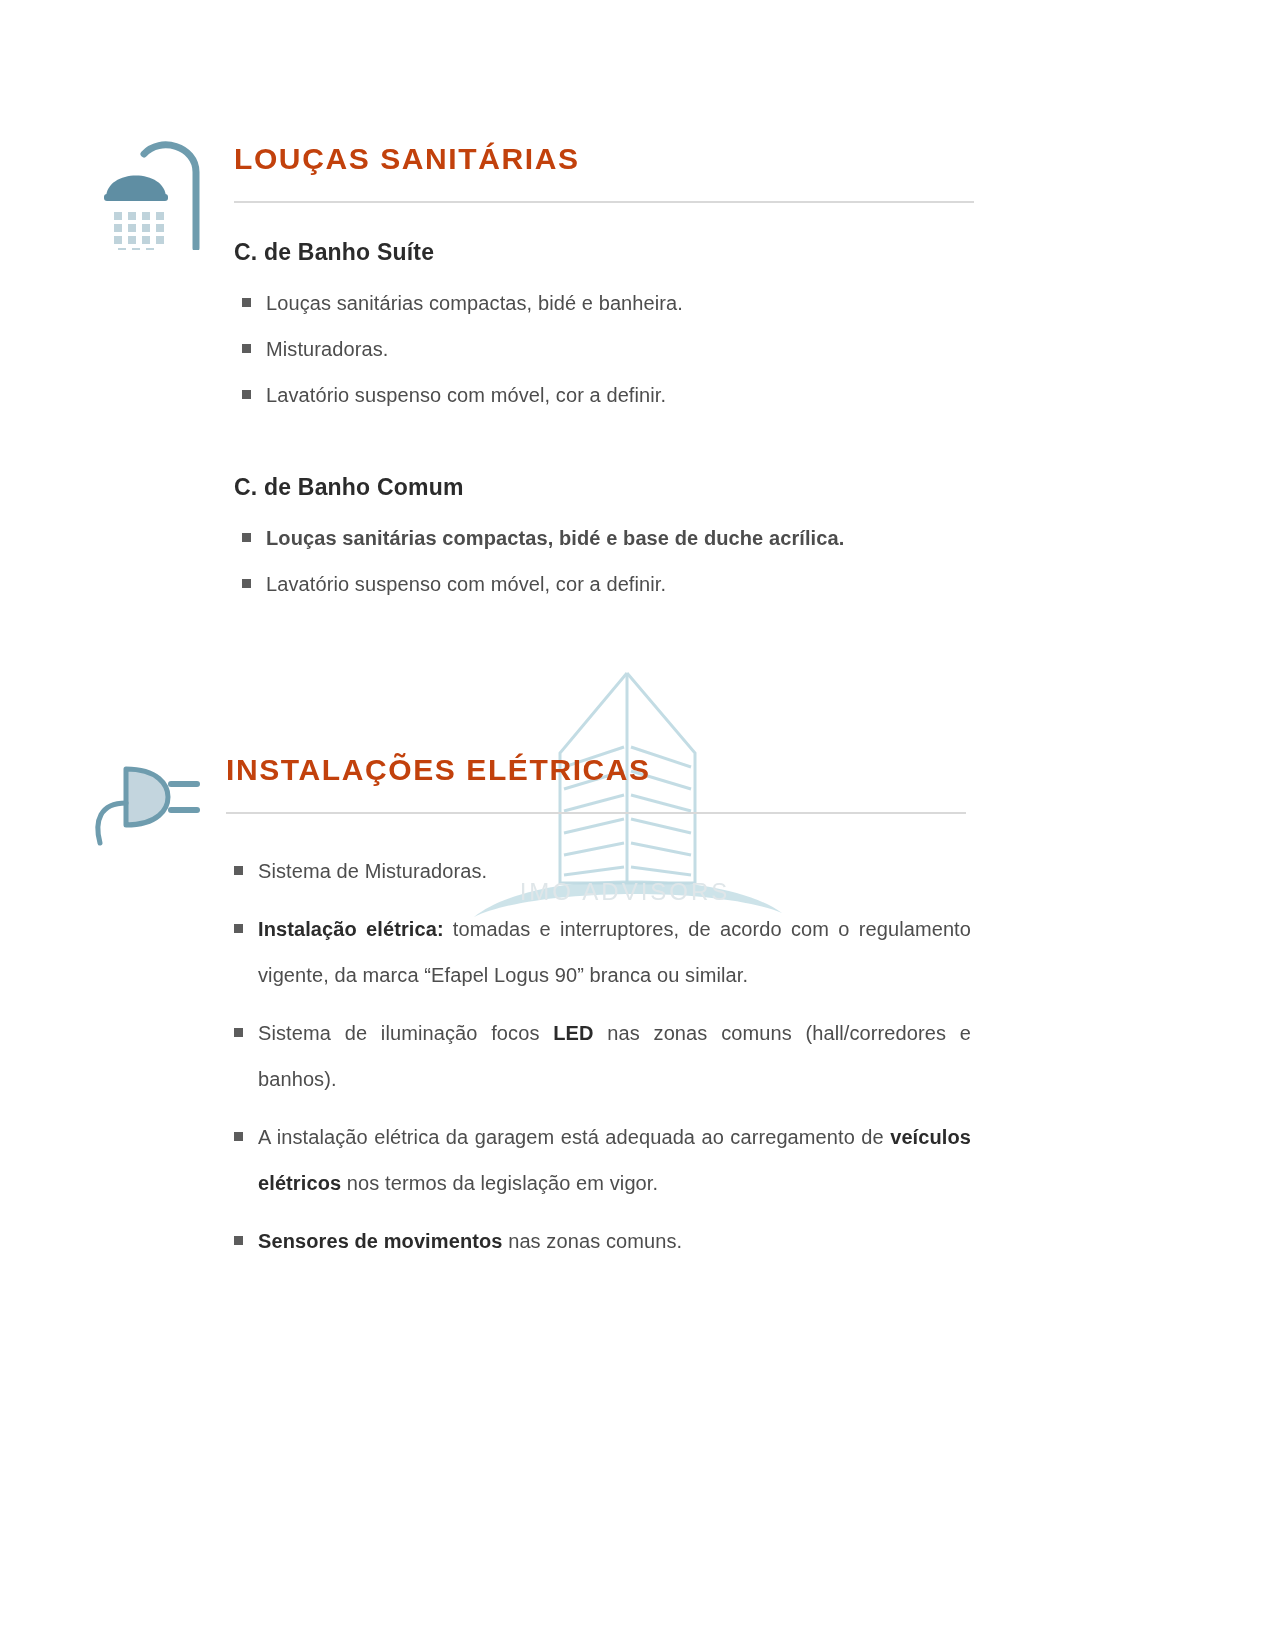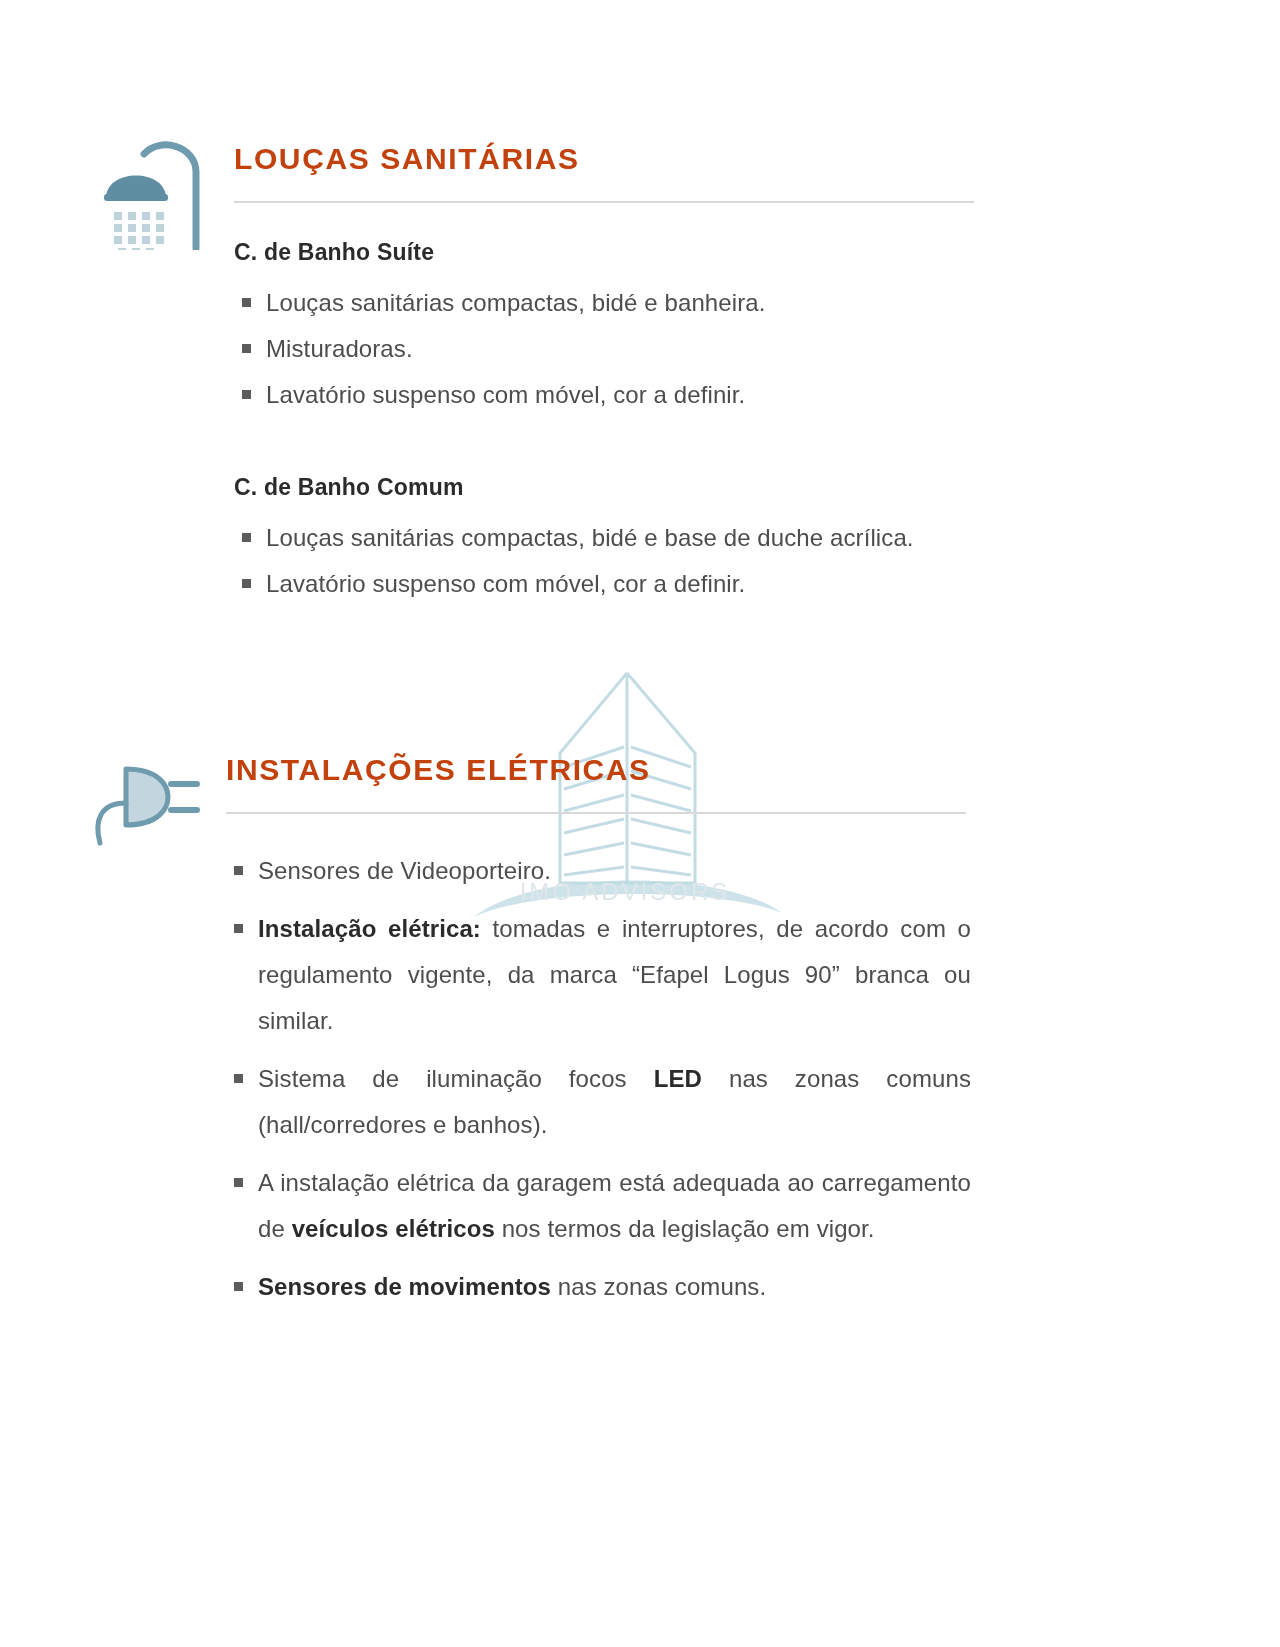--- a/index.html
+++ b/index.html
@@ -91,21 +91,21 @@
 
   ul.bullets {
     list-style: none;
     margin: 0;
     padding: 0;
   }
 
   ul.bullets li {
     position: relative;
     padding-left: 32px;
-    font-size: 24px;
+    font-size: 20px;
     line-height: 46px;
     color: #4d4d4d;
     letter-spacing: 0.1px;
   }
 
   ul.bullets li .bullet-mark {
     position: absolute;
     left: 8px;
     top: 18px;
     width: 9px;
@@ -218,21 +218,21 @@
         </li>
       </ul>
     </div>
 
     <div class="block" style="margin-top:56px;">
       <div class="subhead">C. de Banho Comum</div>
       <div class="list-gap"></div>
       <ul class="bullets">
         <li style="width:745px;">
           <span class="bullet-mark"></span>
-          <span class="just" style="display:inline-block;width:100%;">Louças sanitárias compactas, bidé e base de duche acrílica.</span>
+          <span class="just" style="display:inline-block;width:100%;font-weight:bold;">Louças sanitárias compactas, bidé e base de duche acrílica.</span>
         </li>
         <li>
           <span class="bullet-mark"></span>
           <span>Lavatório suspenso com móvel, cor a definir.</span>
         </li>
       </ul>
     </div>
   </div>
 
   <div class="section" id="sec-eletricas">
@@ -251,21 +251,21 @@
       </div>
       <div class="section-title">INSTALAÇÕES ELÉTRICAS</div>
       <div class="section-rule"></div>
     </div>
 
     <div class="block" style="margin-top:34px;">
       <ul class="bullets">
 
         <li>
           <span class="bullet-mark"></span>
-          <span>Sensores de Videoporteiro.</span>
+          <span>Sistema de Misturadoras.</span>
         </li>
 
         <li style="width:745px; margin-top:12px;">
           <span class="bullet-mark"></span>
           <span class="just" style="display:inline-block;width:100%;">
             <span class="bold-lead">Instalação elétrica:</span><span> tomadas e interruptores, de acordo com o regulamento vigente, da marca “Efapel Logus 90” branca ou similar.</span>
           </span>
         </li>
 
         <li style="width:745px; margin-top:12px;">

